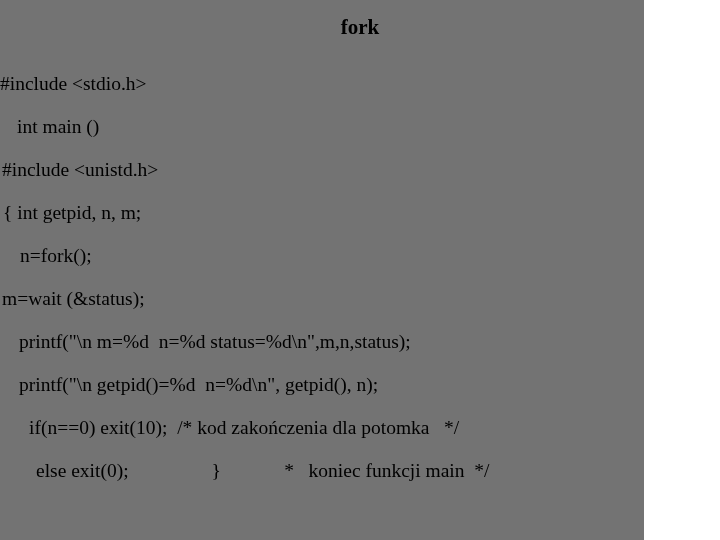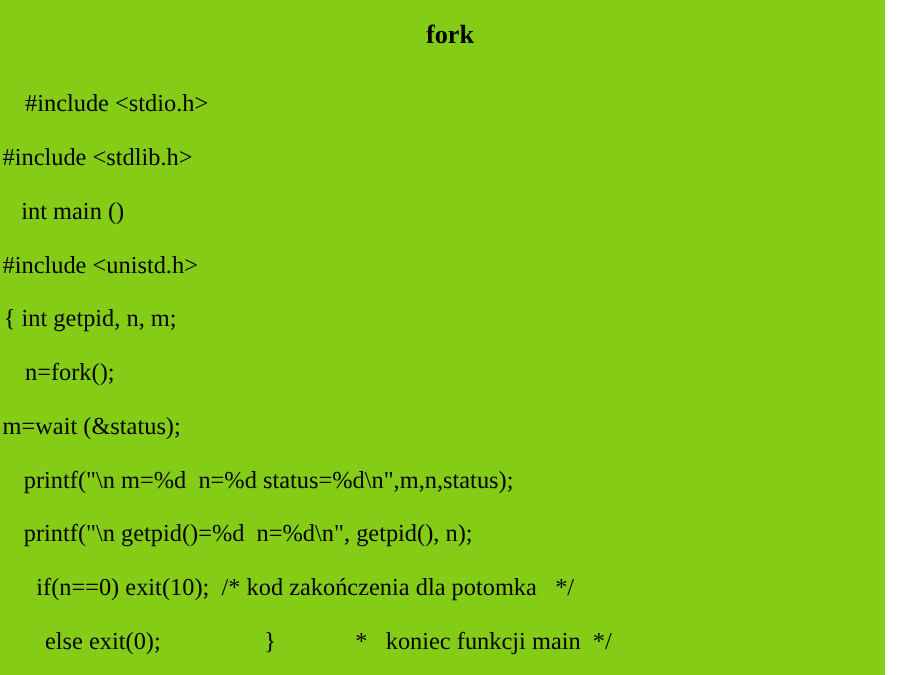--- a/index.html
+++ b/index.html
@@ -9,23 +9,23 @@
   body {
     width: 720px;
     height: 540px;
     background: #ffffff;
     font-family: "Liberation Serif", "DejaVu Serif", serif;
     color: #000000;
     overflow: hidden;
   }
   .slide {
     position: relative;
-    width: 708px;
+    width: 644px;
     height: 540px;
-    background: #84cc16;
+    background: #737373;
   }
   .slide-title {
     position: absolute;
     left: 0;
     top: 14px;
     width: 720px;
     text-align: center;
     font-size: 21px;
     font-weight: bold;
     line-height: 26px;
@@ -46,22 +46,21 @@
   }
 </style>
 </head>
 <body>
 
 <div class="slide">
 
   <div class="slide-title">fork</div>
 
   <div class="code-block">
-      <div class="code-line" style="padding-left: 20px;">#include &lt;stdio.h&gt;</div>
-      <div class="code-line" style="padding-left: 2px;">#include &lt;stdlib.h&gt;</div>
+      <div class="code-line" style="padding-left: 0;">#include &lt;stdio.h&gt;</div>
       <div class="code-line" style="padding-left: 17px;">int main ()</div>
       <div class="code-line" style="padding-left: 2px;">#include &lt;unistd.h&gt;</div>
       <div class="code-line" style="padding-left: 3px;">{ int getpid, n, m;</div>
       <div class="code-line" style="padding-left: 20px;">n=fork();</div>
       <div class="code-line" style="padding-left: 2px;">m=wait (&amp;status);</div>
       <div class="code-line" style="padding-left: 19px;">printf("\n m=%d  n=%d status=%d\n",m,n,status);</div>
       <div class="code-line" style="padding-left: 19px;">printf("\n getpid()=%d  n=%d\n", getpid(), n);</div>
       <div class="code-line" style="padding-left: 29px;">if(n==0) exit(10);  /* kod zakończenia dla potomka   */</div>
       <div class="code-line" style="padding-left: 36px;">else exit(0);                 }             *   koniec funkcji main  */</div>
     </div>

